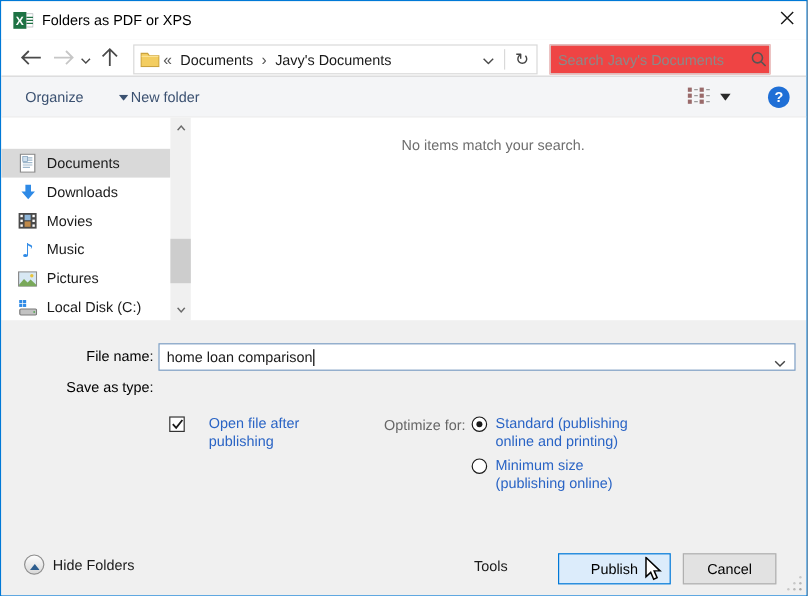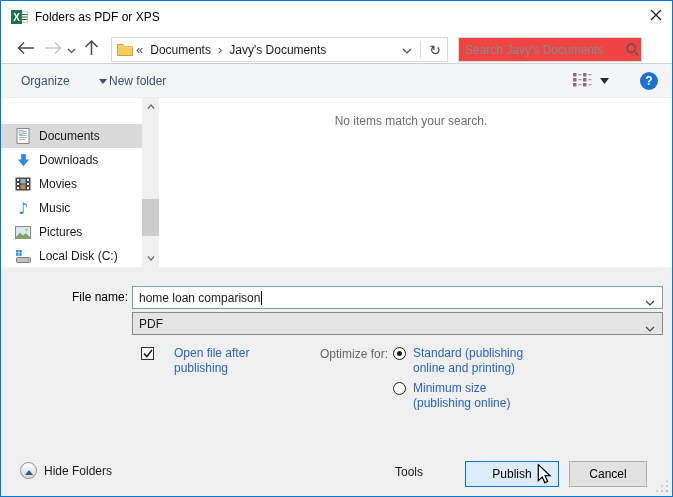--- a/index.html
+++ b/index.html
@@ -274,28 +274,21 @@
     <div class="abs" id="filename-box">
       <span>home loan comparison</span>
       <span id="caret"></span>
       <span class="combo-chevron">
         <svg width="10" height="6" viewBox="0 0 10 6">
             <path d="M1 1l4 4 4-4" stroke="#444" stroke-width="1.2" fill="none"></path>
           </svg>
       </span>
     </div>
 
-    <div class="abs" id="savetype-box">
-      <span>PDF</span>
-      <span class="combo-chevron">
-        <svg width="10" height="6" viewBox="0 0 10 6">
-            <path d="M1 1l4 4 4-4" stroke="#444" stroke-width="1.2" fill="none"></path>
-          </svg>
-      </span>
-    </div>
+    <div class="abs field-label" style="top:45px;">Save as type:</div>
 
     <div class="abs checkbox">
       <span>
         <svg width="10" height="9" viewBox="0 0 10 9">
             <path d="M1 4.5l2.8 3L9 1" stroke="#1a1a1a" stroke-width="1.5" fill="none"></path>
           </svg>
       </span>
     </div>
     <div class="abs blue wrap-label" style="left:160px;top:79px;width:100px;margin-left:13px;">Open file after publishing</div>
 

